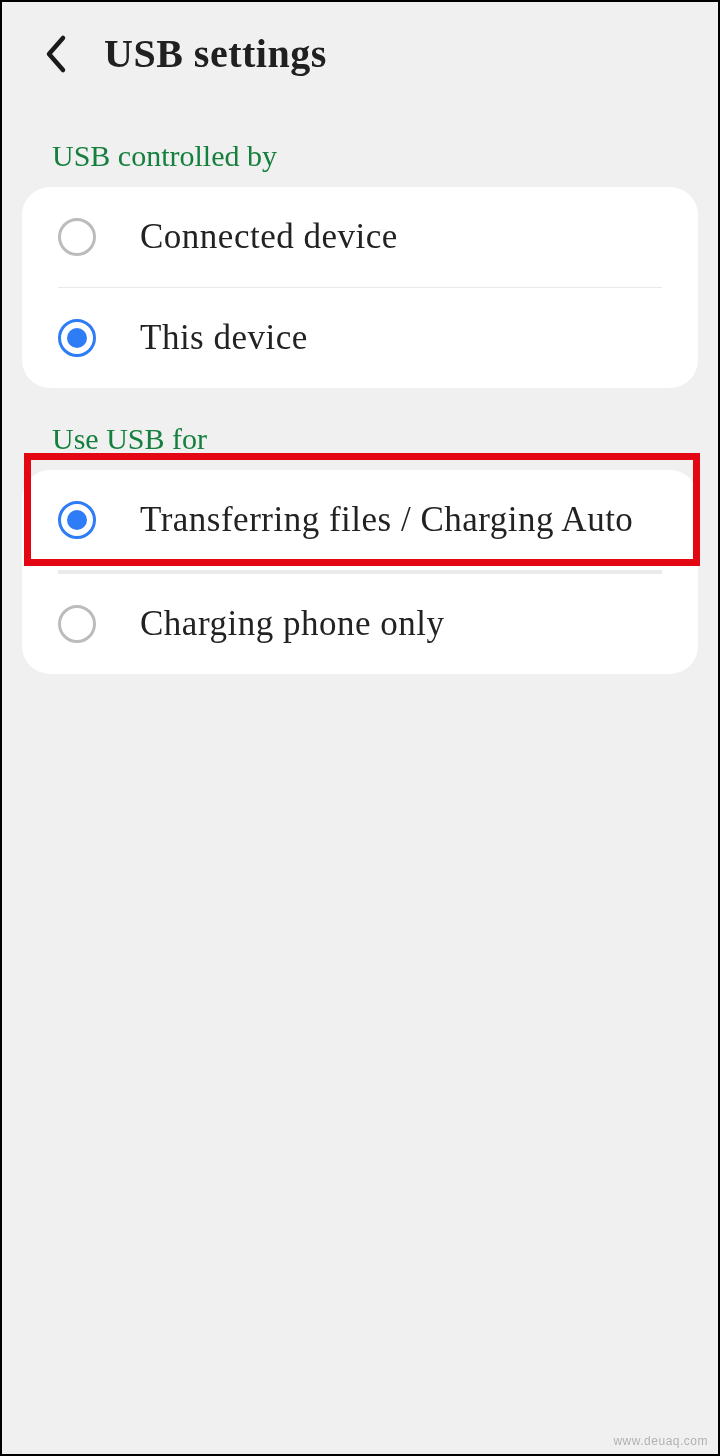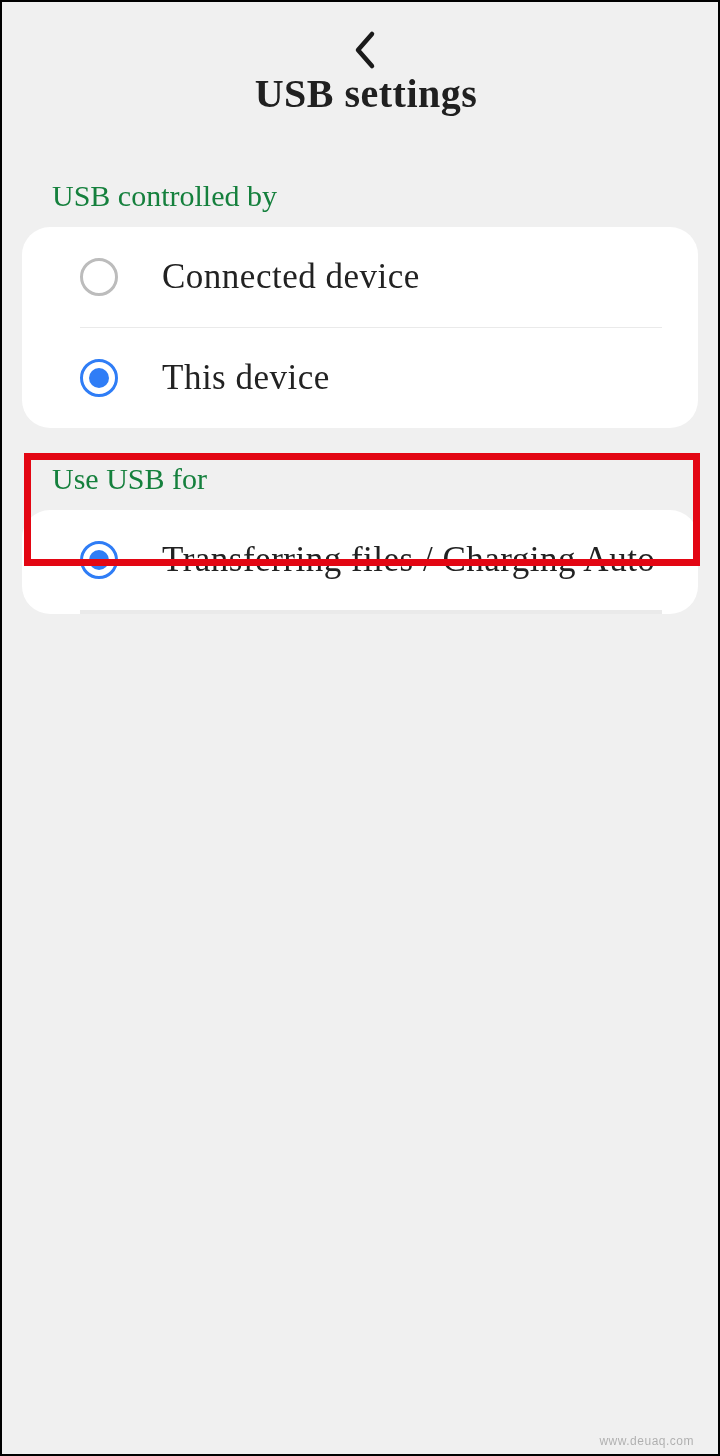--- a/index.html
+++ b/index.html
@@ -8,21 +8,21 @@
     background: #f0f0f0;
     font-family: "Segoe Script", "Comic Sans MS", cursive;
     color: #202020;
     border: 2px solid #000;
     position: relative;
   }
   .header {
     display: flex;
     align-items: center;
     padding: 28px 30px 28px 42px;
-    flex-direction: column;
+    gap: 34px;
   }
   .back-icon {
     width: 26px;
     height: 40px;
     display: flex;
     align-items: center;
     justify-content: center;
   }
   .back-icon svg { stroke: #1a1a1a; stroke-width: 4.5; fill: none; stroke-linecap: round; stroke-linejoin: round; }
   .page-title {
@@ -33,21 +33,20 @@
   .section-label {
     font-size: 30px;
     color: #15803d;
     padding: 34px 0 14px 50px;
   }
   .card {
     background: #ffffff;
     margin: 0 20px;
     border-radius: 28px;
     overflow: hidden;
-    padding-left: 22px;
   }
   .option {
     display: flex;
     align-items: center;
     padding: 30px 20px 30px 36px;
     gap: 44px;
   }
   .divider {
     height: 1px;
     background: #eaeaea;
@@ -78,21 +77,21 @@
     color: #222;
     letter-spacing: 0.5px;
   }
   .highlight {
     position: absolute;
     border: 7px solid #e30613;
     pointer-events: none;
   }
   .watermark {
     position: absolute;
-    right: 24px;
+    right: 10px;
     bottom: 6px;
     font-family: Arial, sans-serif;
     font-size: 12px;
     color: rgba(0,0,0,0.28);
     letter-spacing: 0.5px;
   }
 </style>
 </head>
 <body>
 
@@ -123,17 +122,21 @@
 
 <div class="card">
   <div class="option">
     <div class="radio selected"></div>
     <div class="option-label">Transferring files / Charging Auto</div>
   </div>
   <div class="divider"></div>
   <div class="divider"></div>
   <div class="divider"></div>
   <div class="divider"></div>
+  <div class="option">
+    <div class="radio"></div>
+    <div class="option-label">Charging phone only</div>
+  </div>
 </div>
 
 <div class="highlight" id="hl-box" style="left: 22px; top: 451px; width: 676px; height: 113px;"></div>
 
 <div class="watermark">www.deuaq.com</div>
 
 </body></html>

